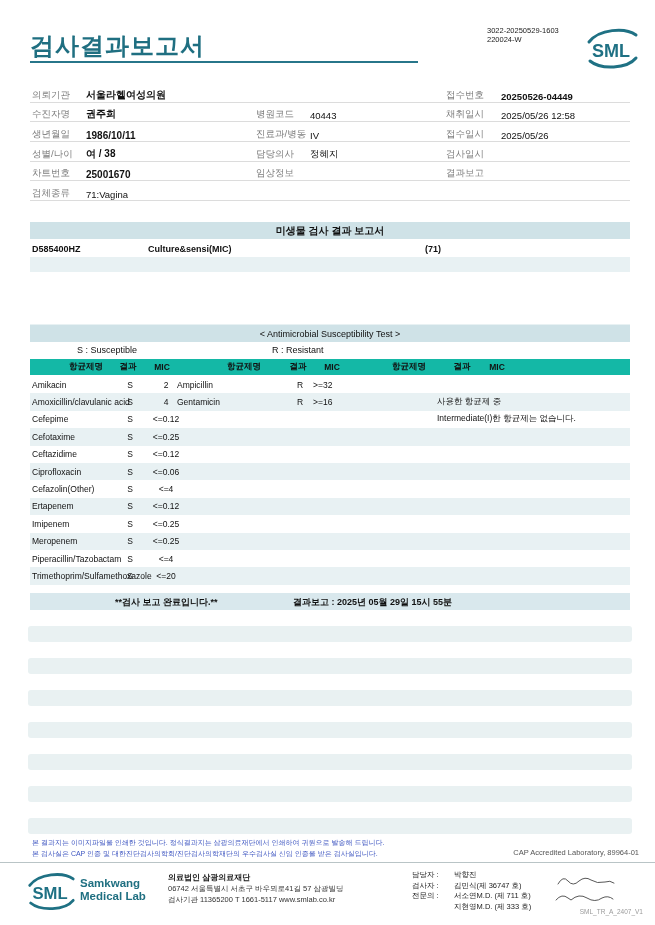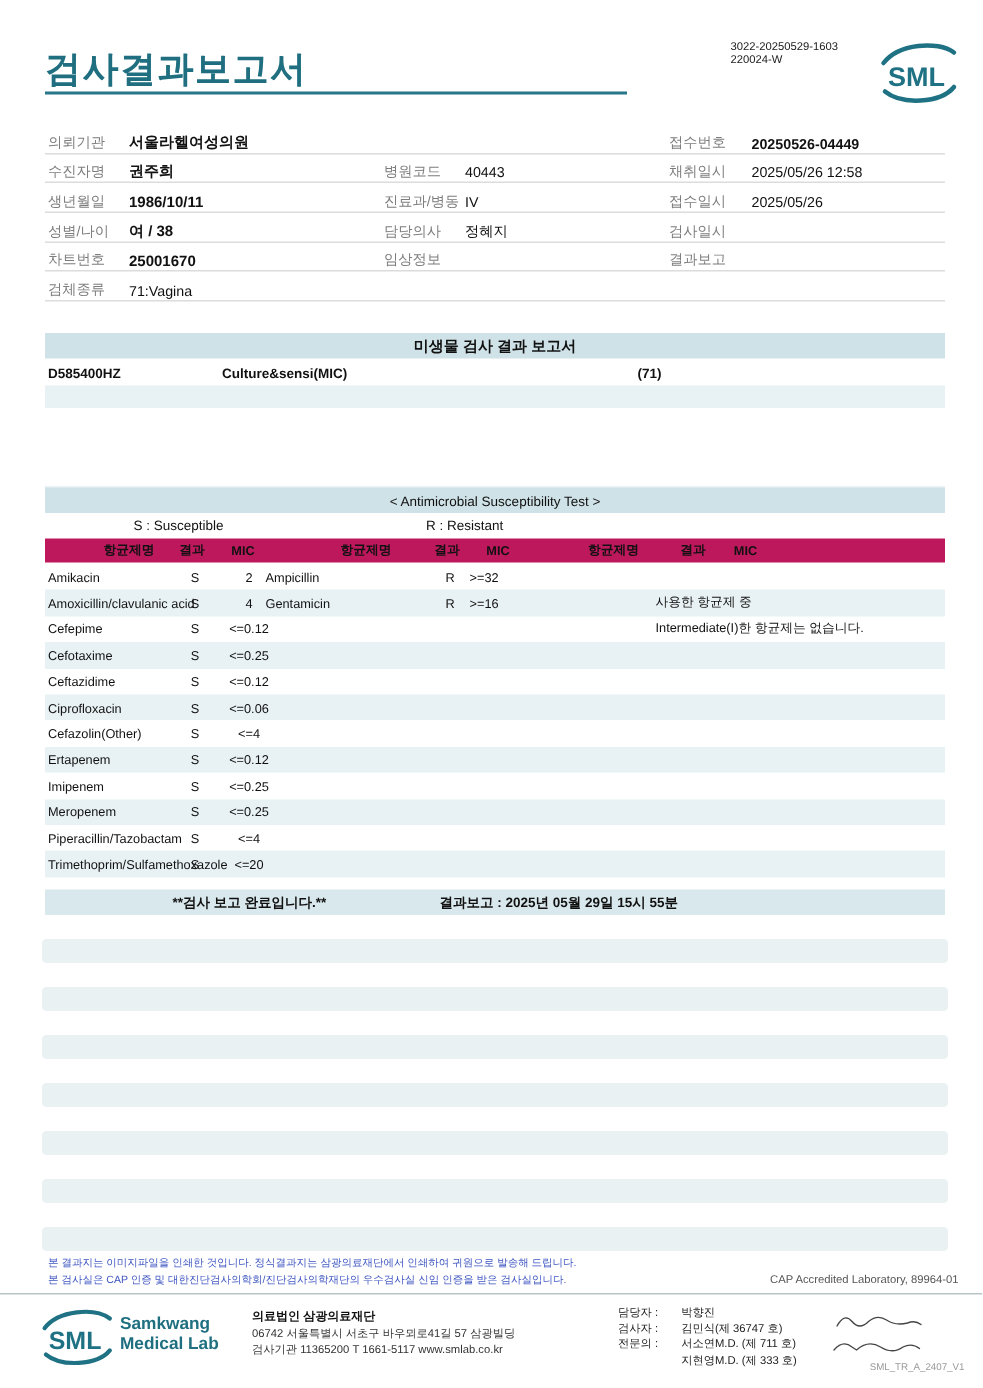--- a/index.html
+++ b/index.html
@@ -34,24 +34,24 @@
   .m-row { position:absolute; left:0; width:600px; height:15px; font-size:9px; }
   .m-row span { position:absolute; top:50%; transform:translateY(-50%); white-space:nowrap; }
   .m-r1 { top:19px; font-weight:bold; }
   .m-blank1 { top:35px; background:#e8f1f3; }
   .m-r2 { top:51px; }
   .m-r3 { top:66px; background:#e8f1f3;margin-top:36px; }
   .mc-code { left:2px; } .mc-name { left:118px; } .mc-spec { left:395px; }
   
   .ast { position:absolute; left:30px; top:325px; width:600px; }
   .ast-title { top:0; font-weight:normal; font-size:9px; }
-  .legend { position:absolute; top:17px; left:12px; width:600px; height:16px; font-size:9px; }
+  .legend { position:absolute; top:17px; left:0; width:600px; height:16px; font-size:9px; }
   .legend span { position:absolute; top:50%; transform:translateY(-50%); white-space:nowrap; }
   .lg-s { left:47px; } .lg-r { left:222px;margin-left:20px; } .lg-i { left:384px;margin-top:20px; }
-  .ast-head { position:absolute; top:34px; left:0; width:600px; height:16px; background:#be185d;
+  .ast-head { position:absolute; top:34px; left:0; width:600px; height:16px; background:#14b8a6;
               font-size:8.5px; font-weight:bold; }
   .ast-head span { position:absolute; top:50%; transform:translateY(-50%); text-align:center; white-space:nowrap; }
   .h1{left:30px;width:52px;} .h2{left:84px;width:28px;} .h3{left:114px;width:36px;}
   .h4{left:188px;width:52px;} .h5{left:254px;width:28px;} .h6{left:284px;width:36px;}
   .h7{left:353px;width:52px;} .h8{left:418px;width:28px;} .h9{left:449px;width:36px;}
   .ast-rows { position:absolute; top:51px; left:0; width:600px; }
   .ar { position:relative; height:17.4px; font-size:8.5px; }
   .ar:nth-child(even) { background:#e8f1f3; }
   .ar span { position:absolute; top:50%; transform:translateY(-50%); white-space:nowrap; }
   .cn1{left:2px;} .cr1{left:88px;width:24px;text-align:center;} .cm1{left:112px;width:48px;text-align:center;}

